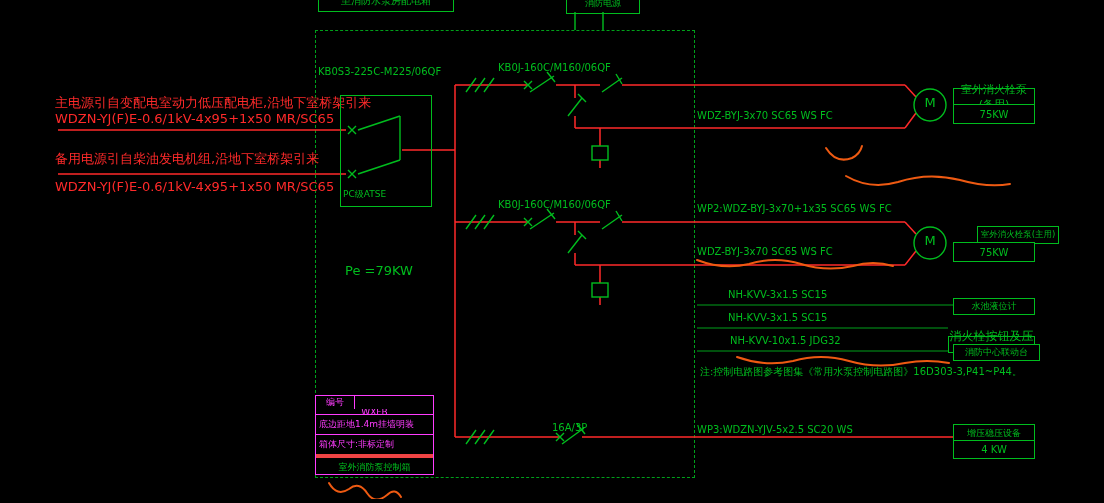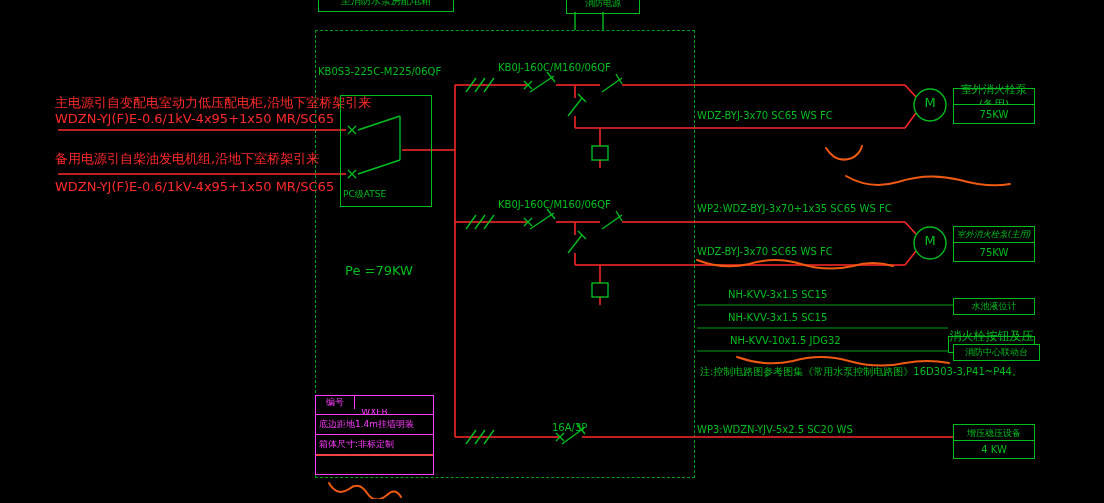--- a/index.html
+++ b/index.html
@@ -141,21 +141,21 @@
     <span>室外消火栓泵(备用)</span>
   </div>
   <div class="box" style="left:953px;top:104px;width:80px;height:18px;font-size:10px;">
     <span>75KW</span>
   </div>
 
   <div class="t g fs10" style="left:498px;top:199px;">KB0J-160C/M160/06QF</div>
   <div class="t g fs10" style="left:697px;top:203px;">WP2:WDZ-BYJ-3x70+1x35 SC65 WS FC</div>
   <div class="t g fs10" style="left:697px;top:246px;">WDZ-BYJ-3x70 SC65 WS FC</div>
   <div class="t g" style="left:921px;top:234px;width:18px;text-align:center;font-size:13px;">M</div>
-  <div class="box" style="left:953px;top:226px;width:80px;height:16px;font-size:8.5px;font-style:italic;">
+  <div class="box" style="left:977px;top:226px;width:80px;height:16px;font-size:8.5px;">
     <span>室外消火栓泵(主用)</span>
   </div>
   <div class="box" style="left:953px;top:242px;width:80px;height:18px;font-size:10px;">
     <span>75KW</span>
   </div>
 
   <div class="t g fs10" style="left:728px;top:289px;">NH-KVV-3x1.5 SC15</div>
   <div class="t g fs10" style="left:728px;top:312px;">NH-KVV-3x1.5 SC15</div>
   <div class="t g fs10" style="left:730px;top:335px;">NH-KVV-10x1.5 JDG32</div>
   <div class="box" style="left:953px;top:298px;width:80px;height:15px;">
@@ -178,16 +178,17 @@
   <div class="box" style="left:953px;top:440px;width:80px;height:17px;font-size:10px;">
     <span>4 KW</span>
   </div>
 
   <div class="mbox" style="left:315px;top:395px;width:117px;height:78px;">
     <div style="display:flex;height:18px;border-bottom:1px solid #ff3cff;flex-direction:column;">
       <div class="cell" style="width:38px;border-right:1px solid #ff3cff;justify-content:center;padding-left:0;">编号</div>
       <div class="cell" style="flex:1;justify-content:center;padding-left:0;text-align:right;">WXFB</div>
     </div>
     <div class="cell" style="height:19px;border-bottom:1px solid #ff3cff;">底边距地1.4m挂墙明装</div>
-    <div class="cell" style="height:19px;border-bottom:2px solid #ef4444;">箱体尺寸:非标定制</div>
+    <div class="cell" style="height:19px;border-bottom:4px solid #ef4444;">箱体尺寸:非标定制</div>
+    <div class="cell" style="height:19px;color:#00bd1e;justify-content:center;padding-left:0;">室外消防泵控制箱</div>
   </div>
 
 </div>
 
 </body></html>

